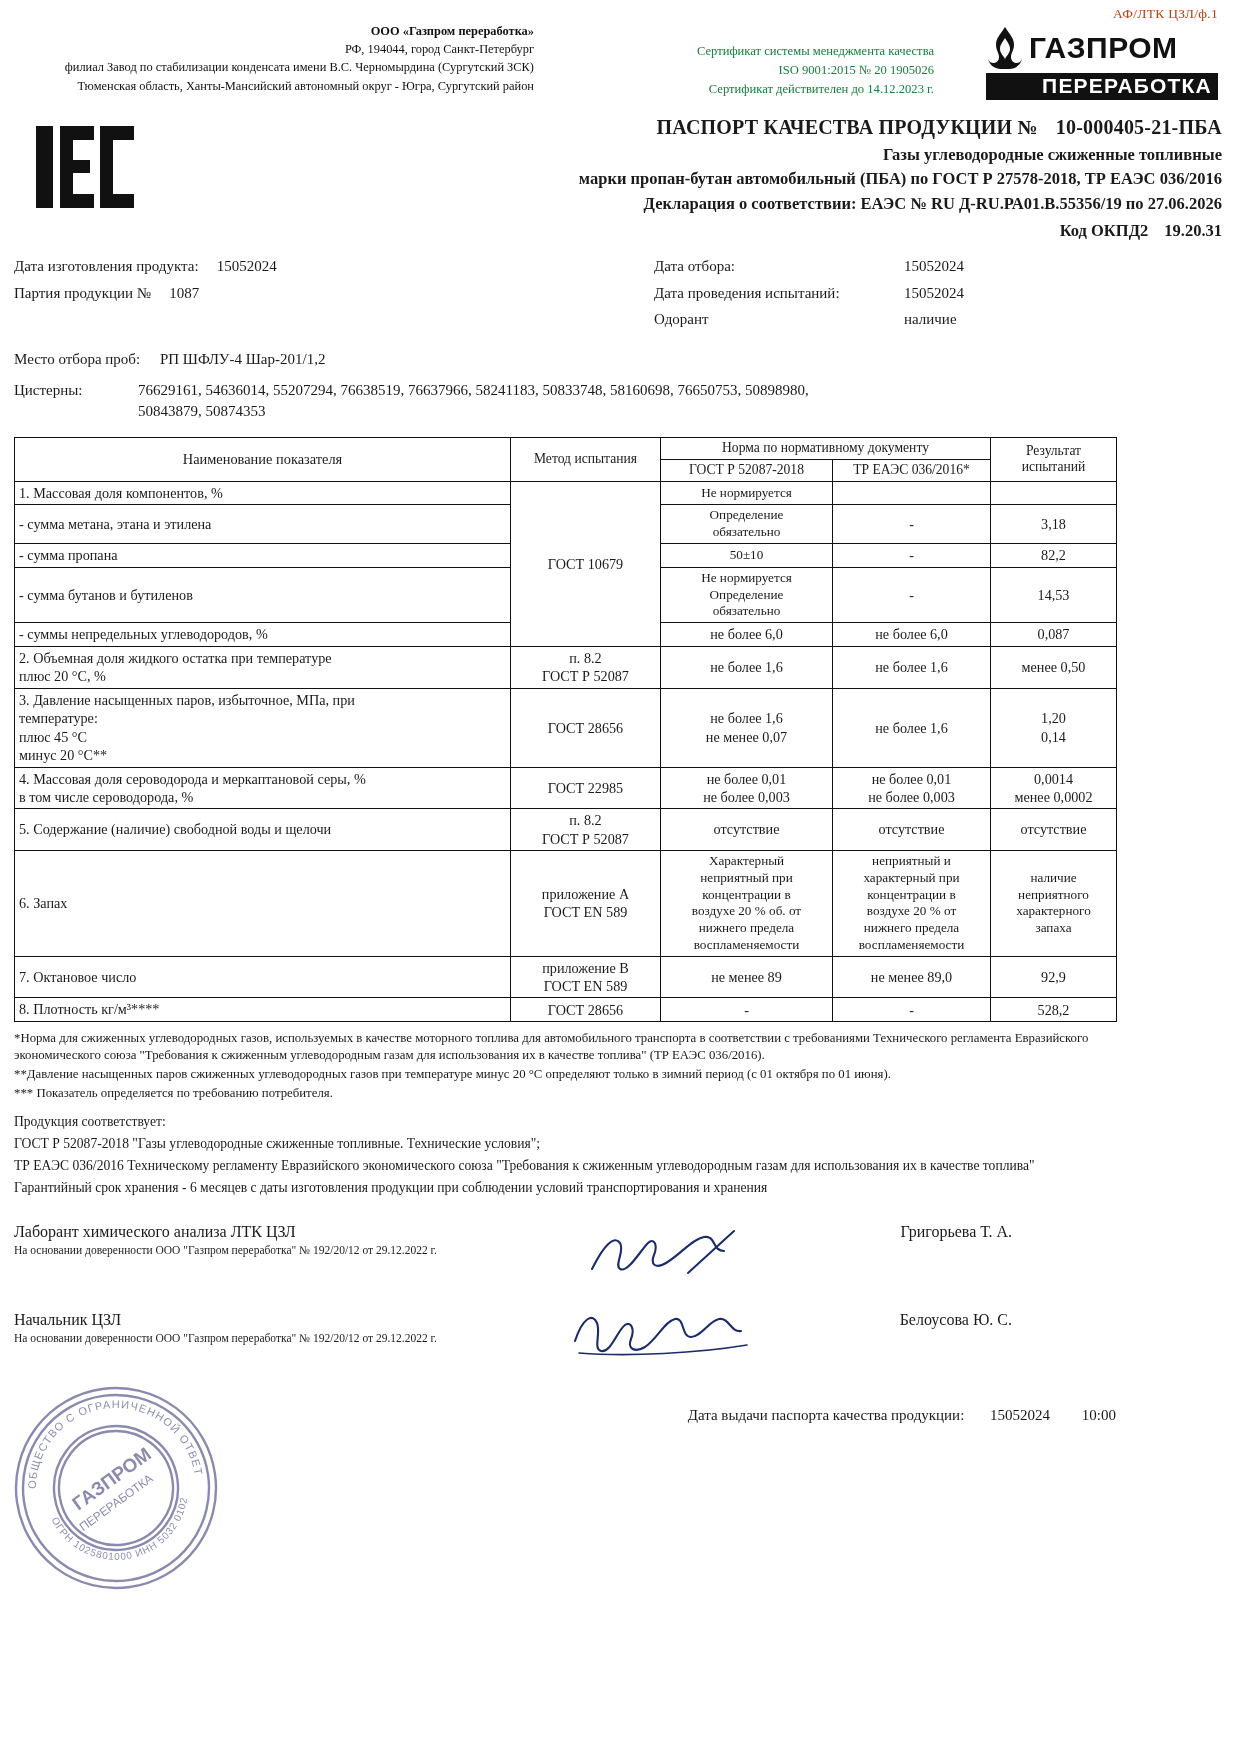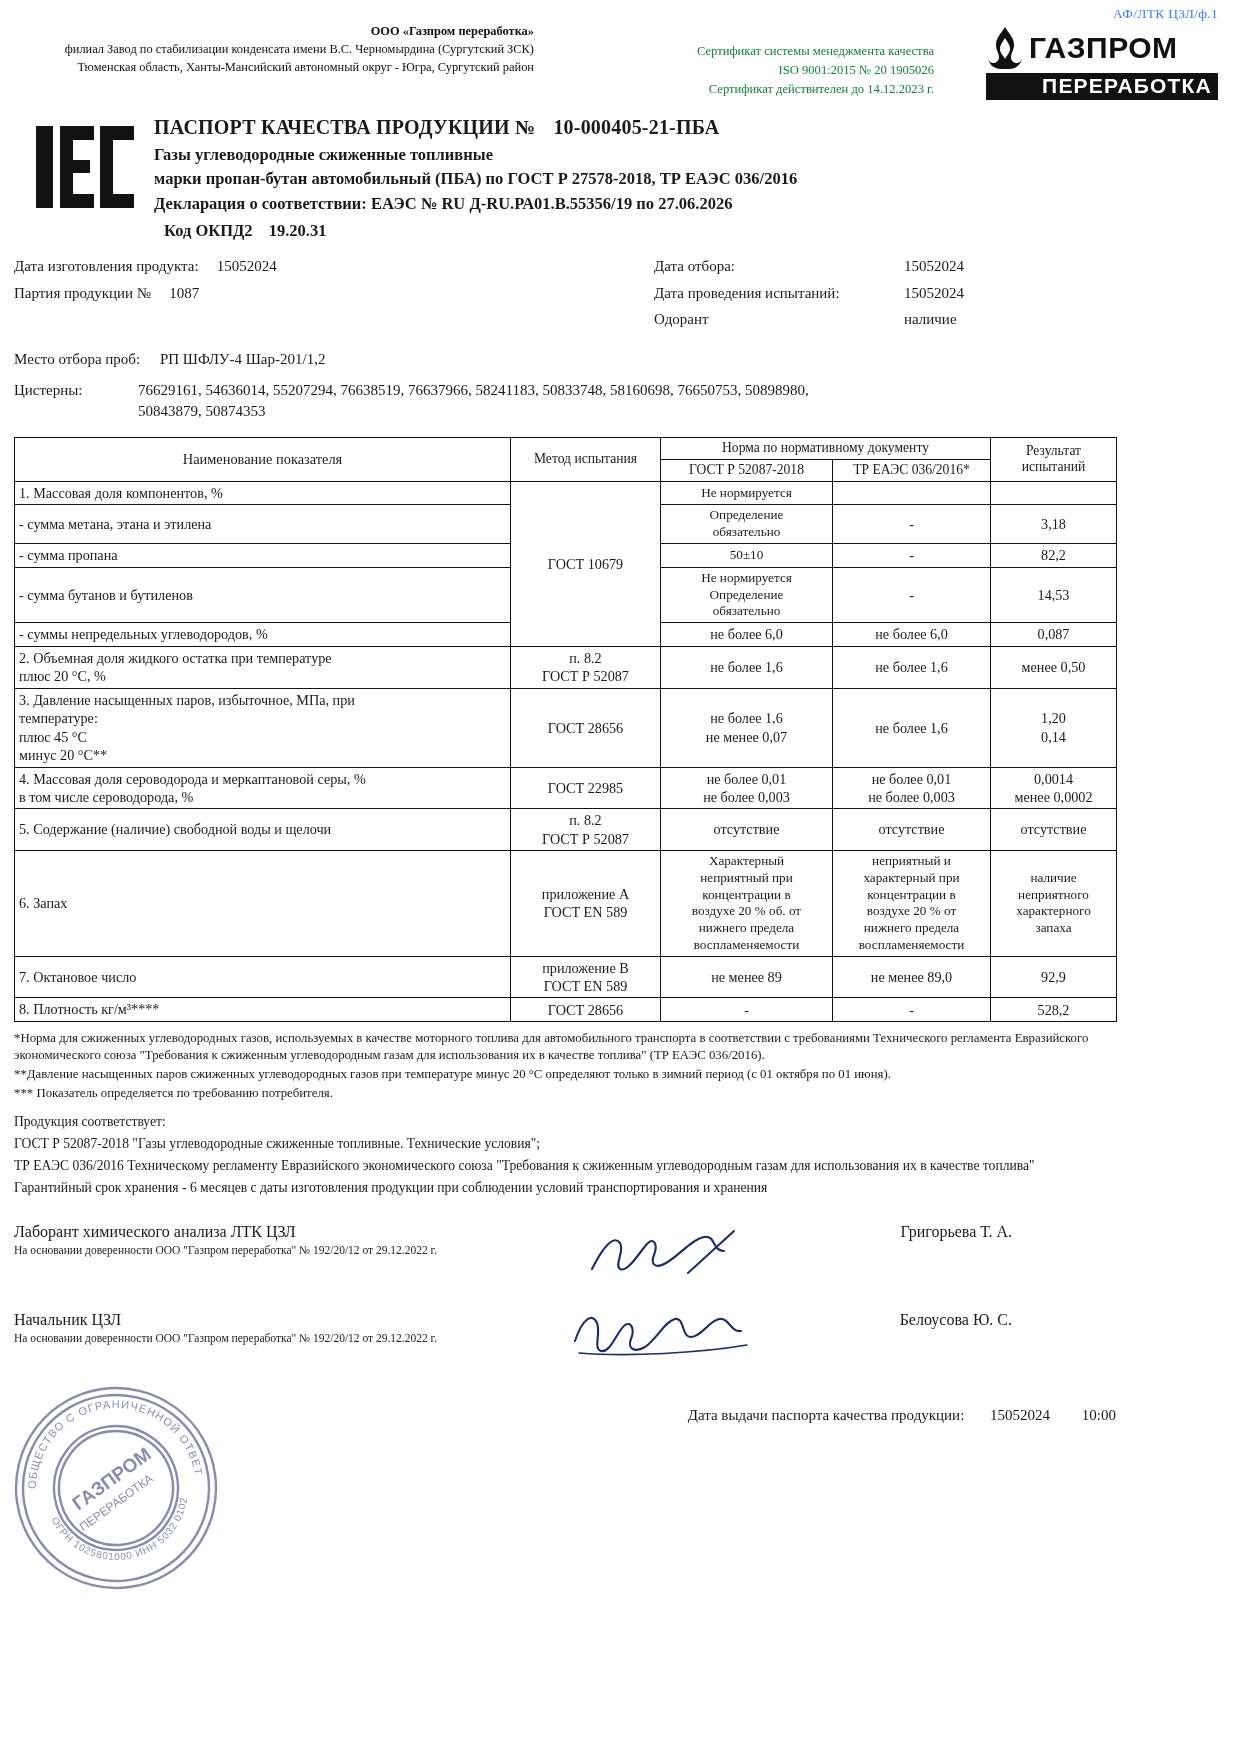--- a/index.html
+++ b/index.html
@@ -10,21 +10,21 @@
     font-family:"Liberation Serif", "DejaVu Serif", serif;
     color:#1a1a1a;
     position:relative;
     overflow:hidden;
   }
   .page { position:relative; width:1240px; height:1747px; padding:8px 18px 0 14px; }
 
   
   .corner-code {
     position:absolute; top:6px; right:22px;
-    font-size:13.5px; letter-spacing:0.3px; color:#3b82f6;
+    font-size:13.5px; letter-spacing:0.3px; color:#c2410c;
   }
   .topband { display:flex; align-items:flex-start; margin-top:14px; }
   .company-block { width:520px; font-size:12.4px; line-height:1.47; color:#111; }
   .company-block .ln { white-space:nowrap;text-align:right; }
   .company-block .ln.nm { font-weight:bold; }
 
   .cert-block {
     width:400px; text-align:right; font-size:12.6px; line-height:1.5;
     padding-top:20px; color:#15803d;
   }
@@ -46,21 +46,21 @@
     background:#111; color:#fff;
     font-family:"Liberation Sans","DejaVu Sans",sans-serif;
     font-weight:bold; font-size:21px; letter-spacing:1.2px;
     text-align:right; padding:1px 6px 2px 10px;
   }
 
   
   .titlearea { display:flex; margin-top:16px; }
   .eac-mark { width:140px; flex:none; padding-left:20px; padding-top:4px;}
   .eac-mark svg { display:block; }
-  .title-lines { flex:1; }
+  .title-lines { flex:1;text-align:right; }
   .t1 { font-size:20px; font-weight:bold; letter-spacing:0.2px; margin-bottom:6px; }
   .t1 .num { margin-left:18px; }
   .t2 { font-size:16.5px; font-weight:bold; margin-bottom:4px; }
   .t3 { font-size:16.5px; font-weight:bold; margin-bottom:5px; }
   .t4 { font-size:16.5px; font-weight:bold; margin-bottom:7px; }
   .t5 { font-size:16.5px; font-weight:bold; padding-left:10px; }
   .t5 .okpd { margin-left:16px; }
 
   
   .meta { margin-top:16px; position:relative; font-size:15px; }
@@ -137,20 +137,21 @@
 <body>
 
 <div class="page">
 
   <div class="corner-code">АФ/ЛТК ЦЗЛ/ф.1</div>
 
   <div class="topband">
 
     <div class="company-block">
       <div class="ln nm">ООО «Газпром переработка»</div>
+      <div class="ln">РФ, 194044, город Санкт-Петербург</div>
       <div class="ln">филиал Завод по стабилизации конденсата имени В.С. Черномырдина (Сургутский ЗСК)</div>
       <div class="ln">Тюменская область, Ханты-Мансийский автономный округ - Югра, Сургутский район</div>
     </div>
 
     <div class="cert-block">
       <div>Сертификат системы менеджмента качества</div>
       <div>ISO 9001:2015 № 20 1905026</div>
       <div>Сертификат действителен до 14.12.2023 г.</div>
     </div>
 

